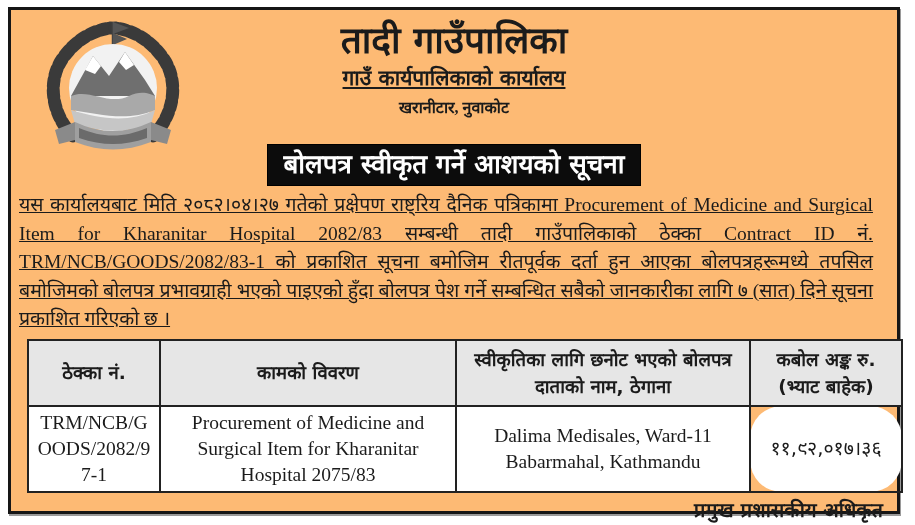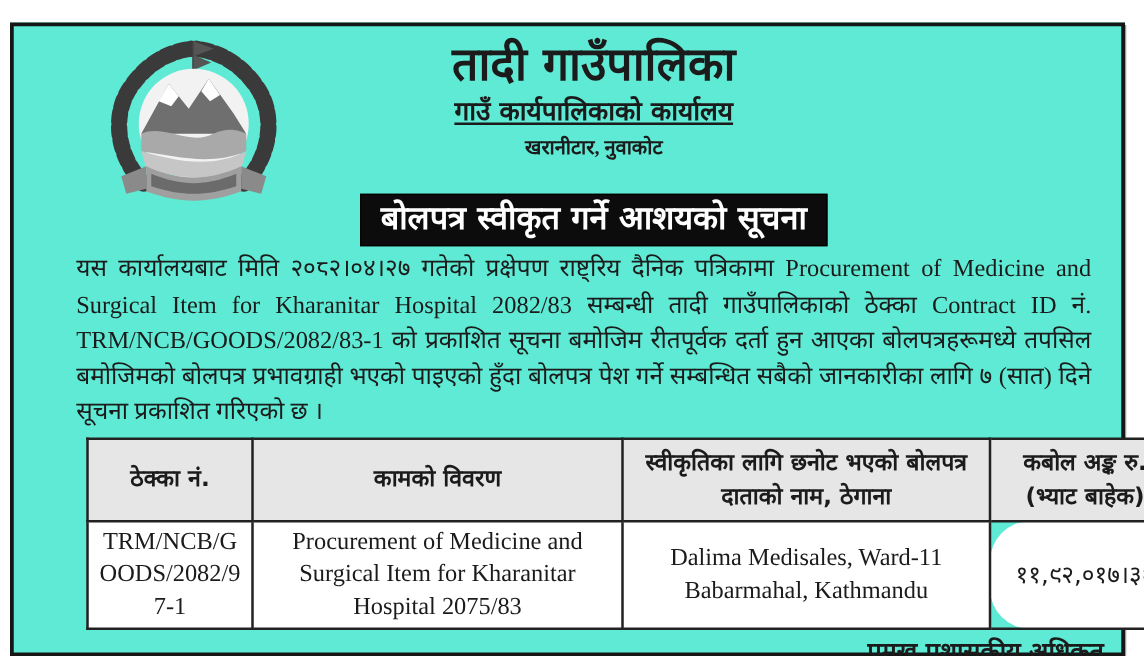--- a/index.html
+++ b/index.html
@@ -3,24 +3,23 @@
 <meta charset="utf-8">
 <style>
   html,body{margin:0;padding:0;background:#ffffff;}
   body{
     width:915px;height:525px;overflow:hidden;
     font-family:"Liberation Serif","DejaVu Serif",serif;
     color:#1b1b1b;
     -webkit-font-smoothing:antialiased;
   }
   .sheet{
-    position:absolute;left:8px;top:18px;width:892px;height:507px;
-    border:3px solid #161616;background:#5eead4;box-sizing:border-box;
+    position:absolute;left:8px;top:7px;width:892px;height:507px;
+    border:3px solid #161616;background:#fdba74;box-sizing:border-box;
     box-shadow:1px 2px 0 #9a9a9a;
-    padding-left:42px;
   }
   
   .header{position:relative;text-align:center;padding-top:8px;}
   .emblem{
     position:absolute;left:22px;top:8px;width:160px;height:150px;
   }
   .title{
     font-family:"DejaVu Sans","Liberation Sans",sans-serif;
     font-size:37px;font-weight:bold;line-height:46px;letter-spacing:0;
   }
@@ -41,21 +40,21 @@
     border:1px solid #000;
   }
   .pubdate{
     font-family:"DejaVu Sans","Liberation Sans",sans-serif;
     font-size:19px;font-weight:bold;line-height:26px;margin-top:6px;
   }
   
   .bodytext{
     margin:5px 24px 0 8px;
     font-size:19.5px;line-height:28.5px;
-    text-align:justify;text-justify:inter-word;
+    text-align:justify;text-justify:inter-word;text-decoration:underline;
   }
   
   table.tender{
     border-collapse:collapse;table-layout:fixed;
     width:874px;margin:5px 6px 0 16px;
   }
   table.tender th, table.tender td{
     border:2px solid #222222;
     text-align:center;vertical-align:middle;
     padding:3px 6px;box-sizing:border-box;

